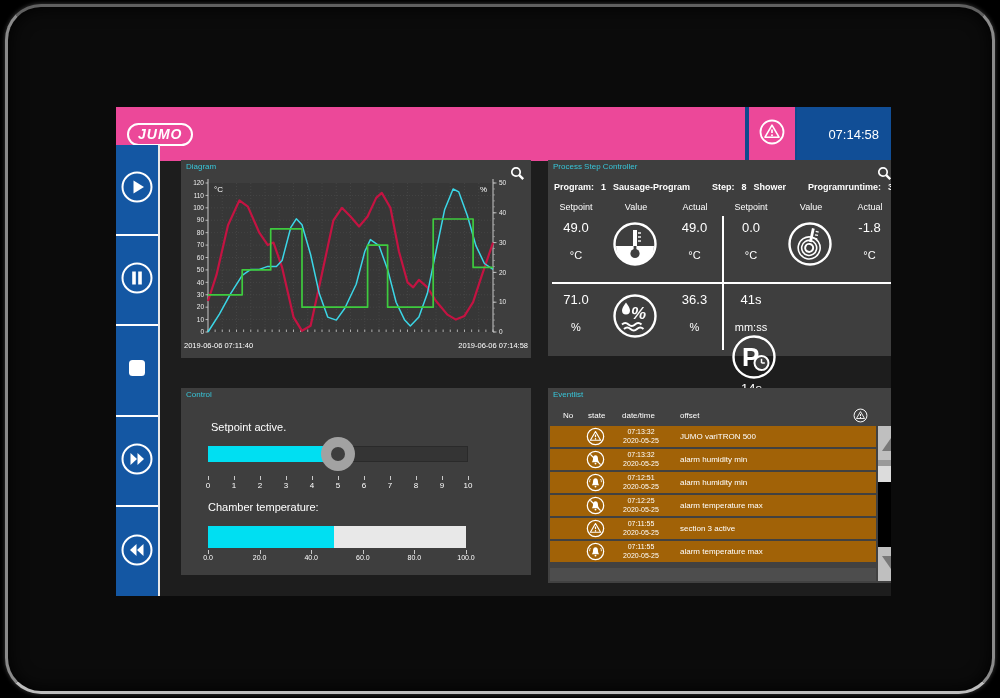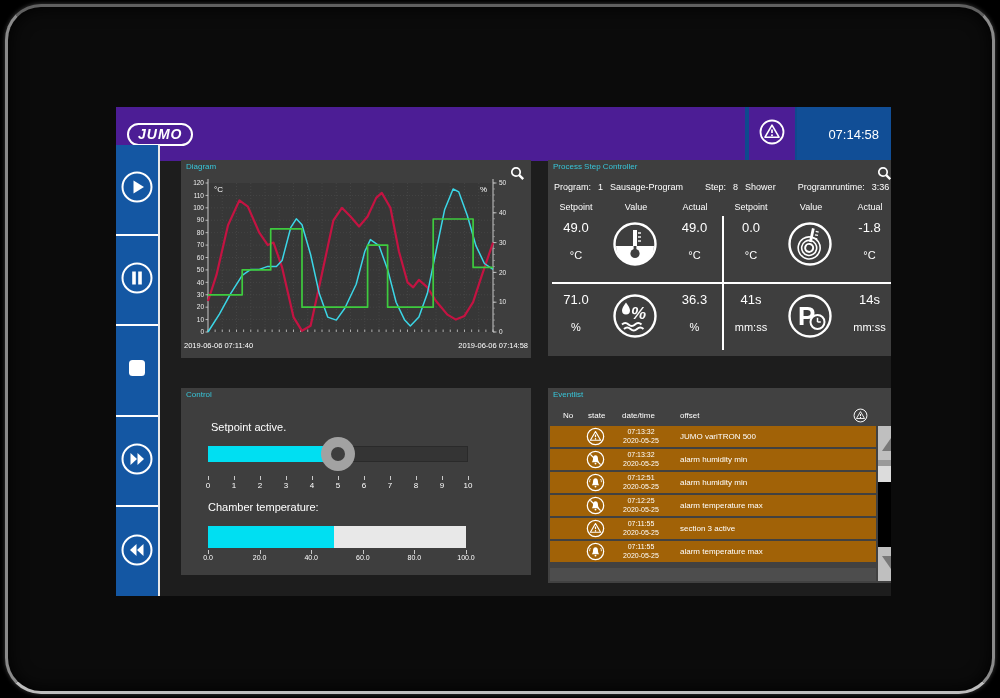--- a/index.html
+++ b/index.html
@@ -14,21 +14,21 @@
     border-radius:36px; background:#0b0b0b;
     border:3px solid; border-color:#606060 #8a8a8a #bdbdbd #8a8a8a;
     box-shadow: inset 0 0 18px #000, 0 0 4px rgba(255,255,255,.25);
   }
   
   .screen {
     position:absolute; left:108px; top:100px; width:775px; height:489px;
     background:#1d1d1d; overflow:hidden;
   }
   
-  .hdr { position:absolute; top:0; left:0; right:0; height:54px; background:#4c1d95; display:flex; align-items:center;gap:28px; }
+  .hdr { position:absolute; top:0; left:0; right:0; height:54px; background:#ec4899; display:flex; align-items:center;gap:28px; }
   .logo {
     margin-left:11px; border:2px solid #fff; border-radius:12px; padding:1px 9px 2px 9px;
     color:#fff; font-weight:bold; font-style:italic; font-size:14px; letter-spacing:1px;
   }
   .hdr-right { margin-left:auto; display:flex; align-items:center; height:100%; }
   .hdr-seg { display:flex; align-items:center; height:100%; padding:0 10px; }
   .hdr-sep { width:2px; height:100%; background:#0e4a8e; }
   .hdr-user-label { color:#fff; font-size:12px; margin-right:8px; }
   .hdr-clock { color:#fff; font-size:13px; background:#114e96; width:72px; justify-content:flex-end; padding-right:12px; }
   
@@ -38,21 +38,21 @@
   
   .panel { position:absolute; background:#3e3e3e;margin-left:15px; }
   .panel-title { position:absolute; top:2px; left:5px; color:#38c6d9; font-size:8px; }
   .zoom-btn { position:absolute; top:6px; right:6px; }
   #panel-diagram  { left:50px;  top:53px;  width:350px; height:198px; }
   #panel-process  { left:417px; top:53px;  width:350px; height:196px; }
   #panel-control  { left:50px;  top:281px; width:350px; height:187px; }
   #panel-events   { left:417px; top:281px; width:350px; height:195px;padding-left:12px; }
   
   .proc-info { position:absolute; top:22px; left:6px; right:4px; color:#fff; font-size:9px; white-space:nowrap; }
-  .proc-info b { font-weight:normal; }
+  .proc-info b { font-weight:bold; }
   .pi-name { margin-right:22px; } .pi-gap { margin-right:7px; }
   .proc-cols span { position:absolute; top:42px; transform:translateX(-50%); color:#fff; font-size:9px; }
   .half { position:absolute; width:175px; display:flex; }
   .pcell { display:flex; flex-direction:column; align-items:center; justify-content:flex-start; color:#fff; }
   .pcell .num { font-size:13px; }
   .pcell .unit { font-size:11px; margin-top:14px; }
   .c1 { width:56px; } .c2 { width:62px; align-items:center; } .c3 { width:57px; }
   .vdiv { position:absolute; left:174px; top:56px; height:134px; width:2px; background:#fff; }
   .hdiv { position:absolute; left:4px; right:4px; top:122px; height:2px; background:#fff; }
   
@@ -401,21 +401,21 @@
             <path d="M11,32.5 q3.2,-3 6.5,0 t6.5,0 t6.5,0" fill="none" stroke="#fff" stroke-width="2"></path>
             <path d="M13,37 q3.2,-3 6.5,0 t6.5,0 t6.5,0" fill="none" stroke="#fff" stroke-width="2"></path>
           </svg>
         </div>
         <div class="pcell c3">
           <span class="num">36.3</span>
           <span class="unit">%</span>
         </div>
       </div>
 
-      <div class="half" style="left:175px; top:132px;">
+      <div class="half" style="left:175px; top:132px;flex-direction:column;">
         <div class="pcell c1">
           <span class="num">41s</span>
           <span class="unit">mm:ss</span>
         </div>
         <div class="pcell c2">
           <svg width="48" height="48" viewBox="0 0 48 48">
             <circle cx="24" cy="24" r="20.5" fill="none" stroke="#fff" stroke-width="2.4"></circle>
             <text x="12" y="33" font-size="26" font-weight="bold" fill="#fff">P</text>
             <circle cx="31.5" cy="30" r="7" fill="#3e3e3e" stroke="#fff" stroke-width="2"></circle>
             <line x1="31.5" y1="30" x2="31.5" y2="25.8" stroke="#fff" stroke-width="1.5"></line>

